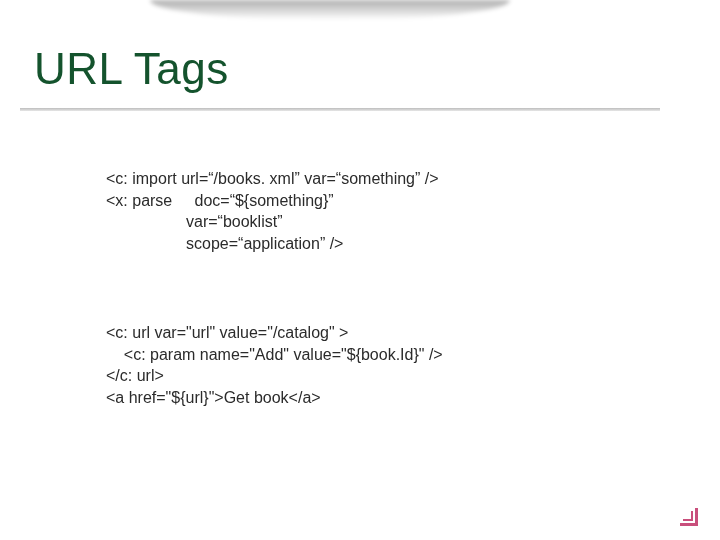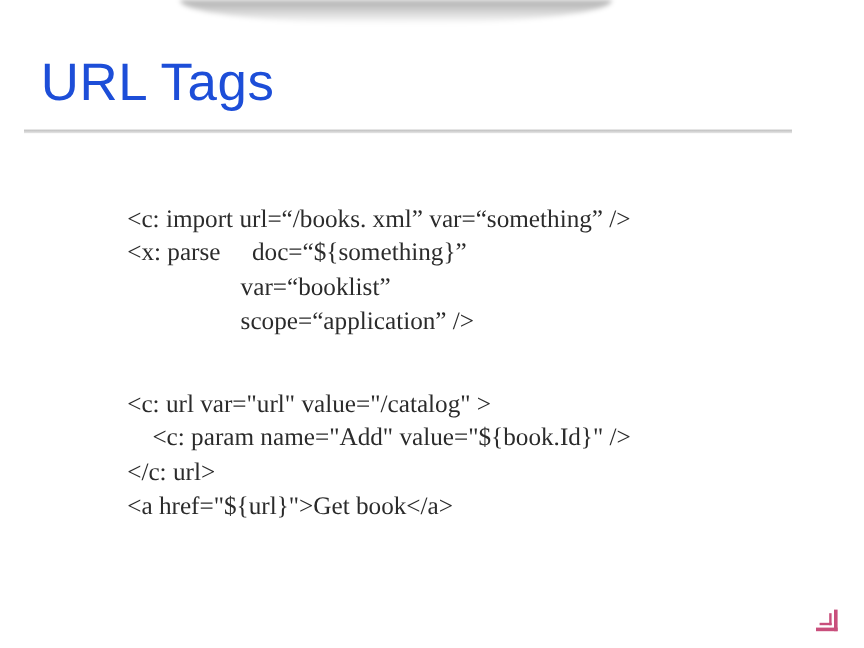--- a/index.html
+++ b/index.html
@@ -29,38 +29,38 @@
     border-radius: 0 0 180px 180px / 0 0 20px 20px;
     filter: blur(2px);
   }
   .title {
     position: absolute;
     top: 44px;
     left: 34px;
     font-size: 44px;
     font-weight: 400;
     letter-spacing: 0.5px;
-    color: #1d4ed8;
+    color: #14532d;
   }
   .underline {
     position: absolute;
     top: 108px;
     left: 20px;
     width: 640px;
     height: 3px;
     background: linear-gradient(to bottom, #bdbdbd, #e6e6e6);
   }
   .code {
     position: absolute;
     left: 106px;
-    font-size: 21px;
+    font-size: 16px;
     line-height: 1.35;
     white-space: pre;
     color: #2b2b2b;
-    font-family: Liberation Serif, serif;
+    font-family: Liberation Sans, sans-serif;
   }
   .block1 { top: 168px; }
   .block2 { top: 322px; }
   .corner {
     position: absolute;
     right: 22px;
     bottom: 14px;
     width: 18px;
     height: 18px;
   }

